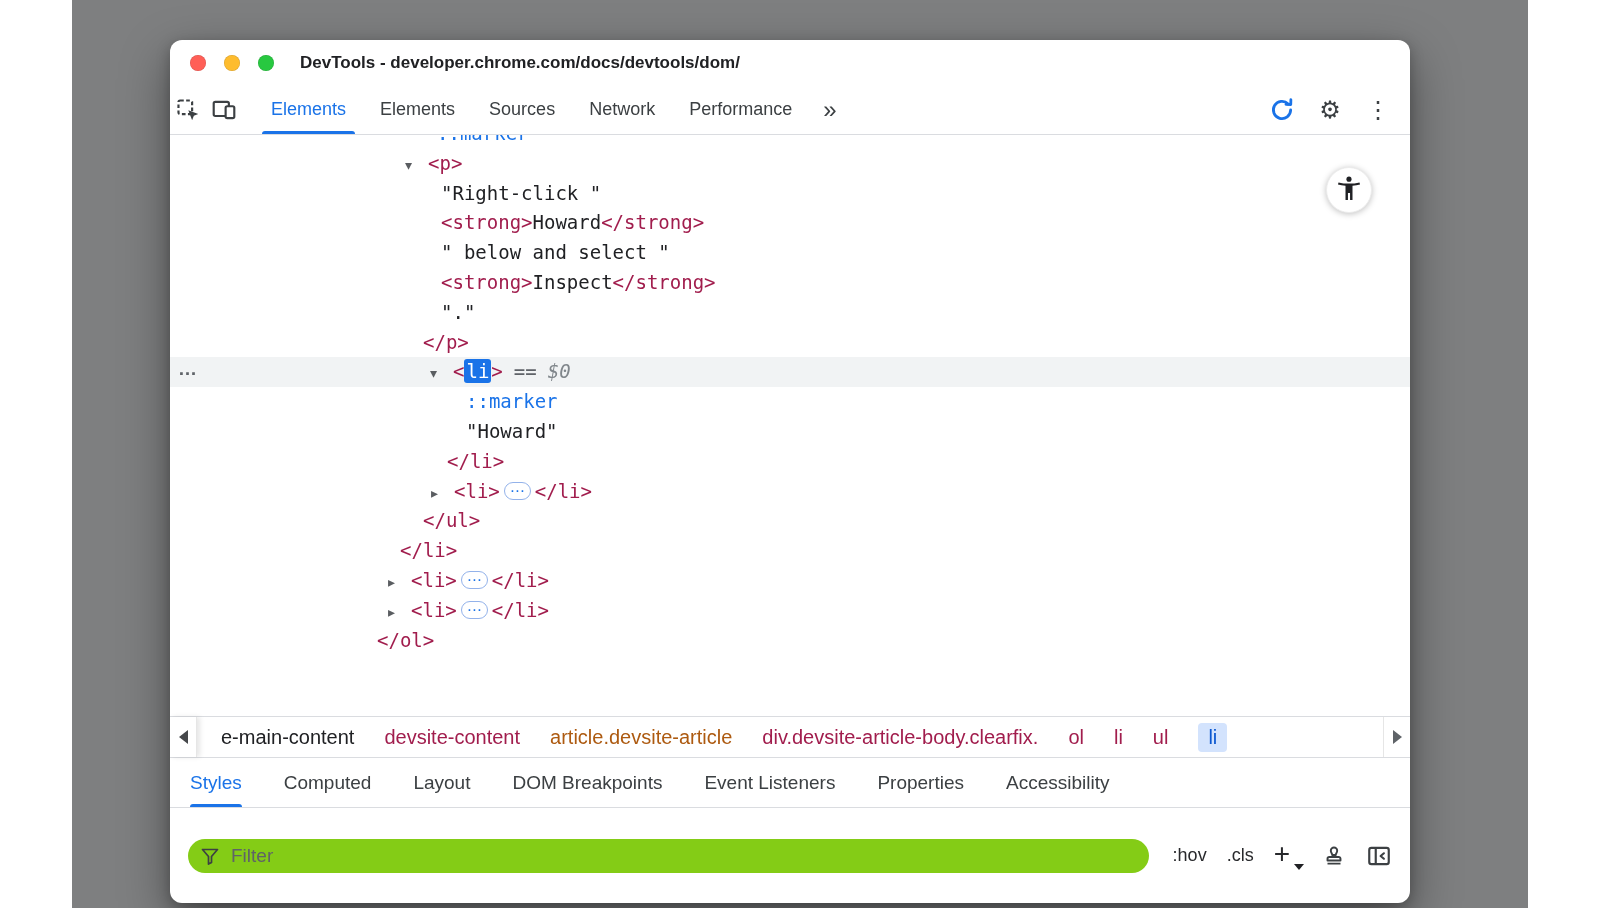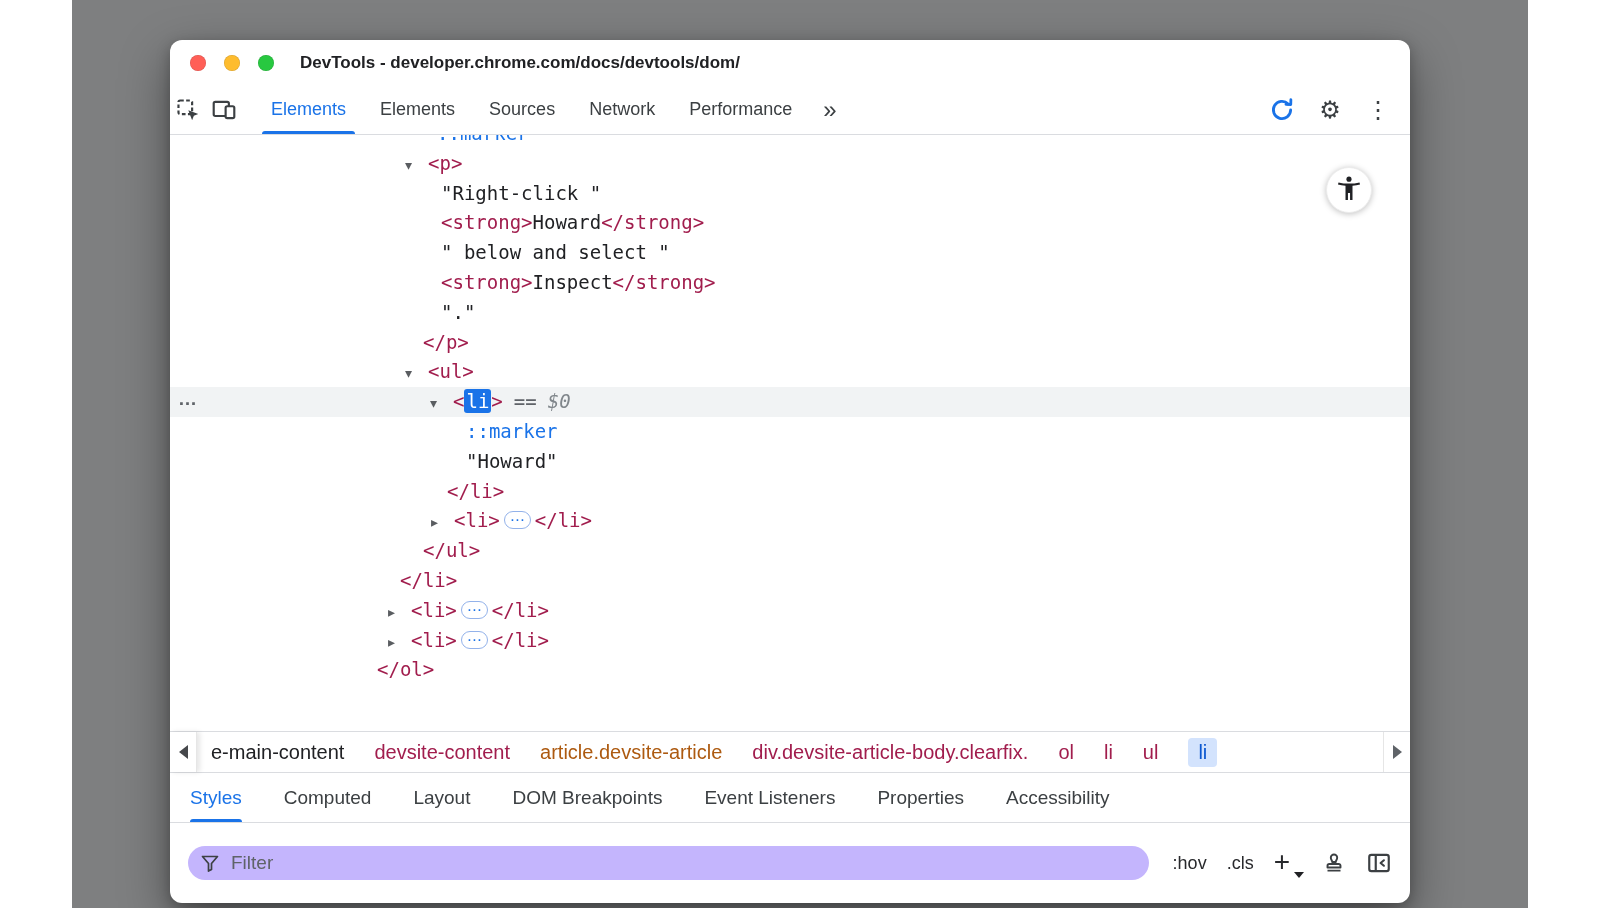--- a/index.html
+++ b/index.html
@@ -63,36 +63,36 @@
             display:flex;align-items:center;justify-content:center;}
 
   
   .crumbbar{flex:0 0 42px;display:flex;align-items:stretch;border-top:1px solid var(--border);border-bottom:1px solid var(--border);}
   .crumb-nav{width:27px;display:flex;align-items:center;justify-content:center;background:#fff;}
   .crumb-nav.left{border-right:1px solid #e6e6e6;box-shadow:3px 0 5px rgba(0,0,0,.10);z-index:2;}
   .crumb-nav.right{border-left:1px solid #e6e6e6;}
   .tri{width:0;height:0;border-style:solid;}
   .tri-left{border-width:7px 9px 7px 0;border-color:transparent #46484b transparent transparent;}
   .tri-right{border-width:7px 0 7px 9px;border-color:transparent transparent transparent #5f6368;}
-  .crumbs{flex:1;display:flex;align-items:center;gap:30px;padding:0 14px;overflow:hidden;font-size:20px;white-space:nowrap;}
+  .crumbs{flex:1;display:flex;align-items:center;gap:30px;padding:0 24px;overflow:hidden;font-size:20px;white-space:nowrap;}
   .crumb{flex:0 0 auto;}
   .crumb.plain{color:#202124;}
   .crumb.tag{color:var(--tag);}
   .crumb.class{color:var(--orange);}
   .crumb.selected{background:var(--crumb-selected-bg);color:var(--crumb-selected-text);border-radius:4px;padding:3px 10px;}
 
   
   .stylestabs{flex:0 0 50px;display:flex;align-items:center;border-bottom:1px solid var(--border);padding-left:20px;gap:42px;}
   .stab{font-size:19px;color:var(--tab-text);position:relative;line-height:49px;}
   .stab.active{color:var(--accent);font-weight:500;}
   .stab.active::after{content:"";position:absolute;left:0;right:0;bottom:0;height:3px;background:var(--accent);border-radius:3px 3px 0 0;}
 
   
   .filterrow{flex:1 1 auto;display:flex;align-items:center;padding:0 18px;gap:18px;}
-  .filter-pill{flex:1 1 auto;height:34px;background:#c4b5fd;border-radius:17px;display:flex;align-items:center;padding:0 12px;gap:9px;}
+  .filter-pill{flex:1 1 auto;height:34px;background:#84cc16;border-radius:17px;display:flex;align-items:center;padding:0 12px;gap:9px;}
   .filter-pill input{border:none;background:transparent;outline:none;font-size:19px;color:#202124;width:100%;font-family:"Liberation Sans",sans-serif;}
   .filter-pill input::placeholder{color:#5f6368;opacity:1;}
   .filter-actions{display:flex;align-items:center;gap:20px;margin-left:6px;color:#202124;}
   .txtbtn{font-size:18px;color:#28292c;}
   .plusbtn{position:relative;display:inline-block;padding-right:12px;}
   .plus{font-size:28px;line-height:20px;color:#28292c;}
   .caret{position:absolute;right:-2px;bottom:-3px;width:0;height:0;border-left:5px solid transparent;border-right:5px solid transparent;border-top:6px solid #202124;}
   .iconbtn{display:flex;align-items:center;justify-content:center;}
 </style>
 </head>
@@ -146,21 +146,20 @@
 
   <div class="tree" id="tree">
       <div class="trow clipped" style="padding-left: 267px;"><span class="tk-marker">::marker</span></div>
       <div class="trow" style="padding-left: 235px;"><span class="arrow">▾</span><span class="tk-tag">&lt;p&gt;</span></div>
       <div class="trow" style="padding-left: 271px;"><span class="tk-text">"Right-click "</span></div>
       <div class="trow" style="padding-left: 271px;"><span class="tk-tag">&lt;strong&gt;</span><span class="tk-text">Howard</span><span class="tk-tag">&lt;/strong&gt;</span></div>
       <div class="trow" style="padding-left: 271px;"><span class="tk-text">" below and select "</span></div>
       <div class="trow" style="padding-left: 271px;"><span class="tk-tag">&lt;strong&gt;</span><span class="tk-text">Inspect</span><span class="tk-tag">&lt;/strong&gt;</span></div>
       <div class="trow" style="padding-left: 271px;"><span class="tk-text">"."</span></div>
       <div class="trow" style="padding-left: 253px;"><span class="tk-tag">&lt;/p&gt;</span></div>
-      <div class="trow" style="padding-left: 235px;"><span class="arrow">▾</span><span class="tk-tag">&lt;ul&gt;</span></div>
       <div class="trow selected" style="padding-left: 260px;"><span class="gutter">…</span><span class="arrow">▾</span><span class="tk-tag">&lt;</span><span class="tk-sel">li</span><span class="tk-tag">&gt;</span><span class="tk-eq">==</span><span class="tk-dollar">$0</span></div>
       <div class="trow" style="padding-left: 296px;"><span class="tk-marker">::marker</span></div>
       <div class="trow" style="padding-left: 296px;"><span class="tk-text">"Howard"</span></div>
       <div class="trow" style="padding-left: 277px;"><span class="tk-tag">&lt;/li&gt;</span></div>
       <div class="trow" style="padding-left: 261px;"><span class="arrow">▸</span><span class="tk-tag">&lt;li&gt;</span><span class="more-pill">⋯</span><span class="tk-tag">&lt;/li&gt;</span></div>
       <div class="trow" style="padding-left: 253px;"><span class="tk-tag">&lt;/ul&gt;</span></div>
       <div class="trow" style="padding-left: 230px;"><span class="tk-tag">&lt;/li&gt;</span></div>
       <div class="trow" style="padding-left: 218px;"><span class="arrow">▸</span><span class="tk-tag">&lt;li&gt;</span><span class="more-pill">⋯</span><span class="tk-tag">&lt;/li&gt;</span></div>
       <div class="trow" style="padding-left: 218px;"><span class="arrow">▸</span><span class="tk-tag">&lt;li&gt;</span><span class="more-pill">⋯</span><span class="tk-tag">&lt;/li&gt;</span></div>
       <div class="trow" style="padding-left: 207px;"><span class="tk-tag">&lt;/ol&gt;</span></div>

